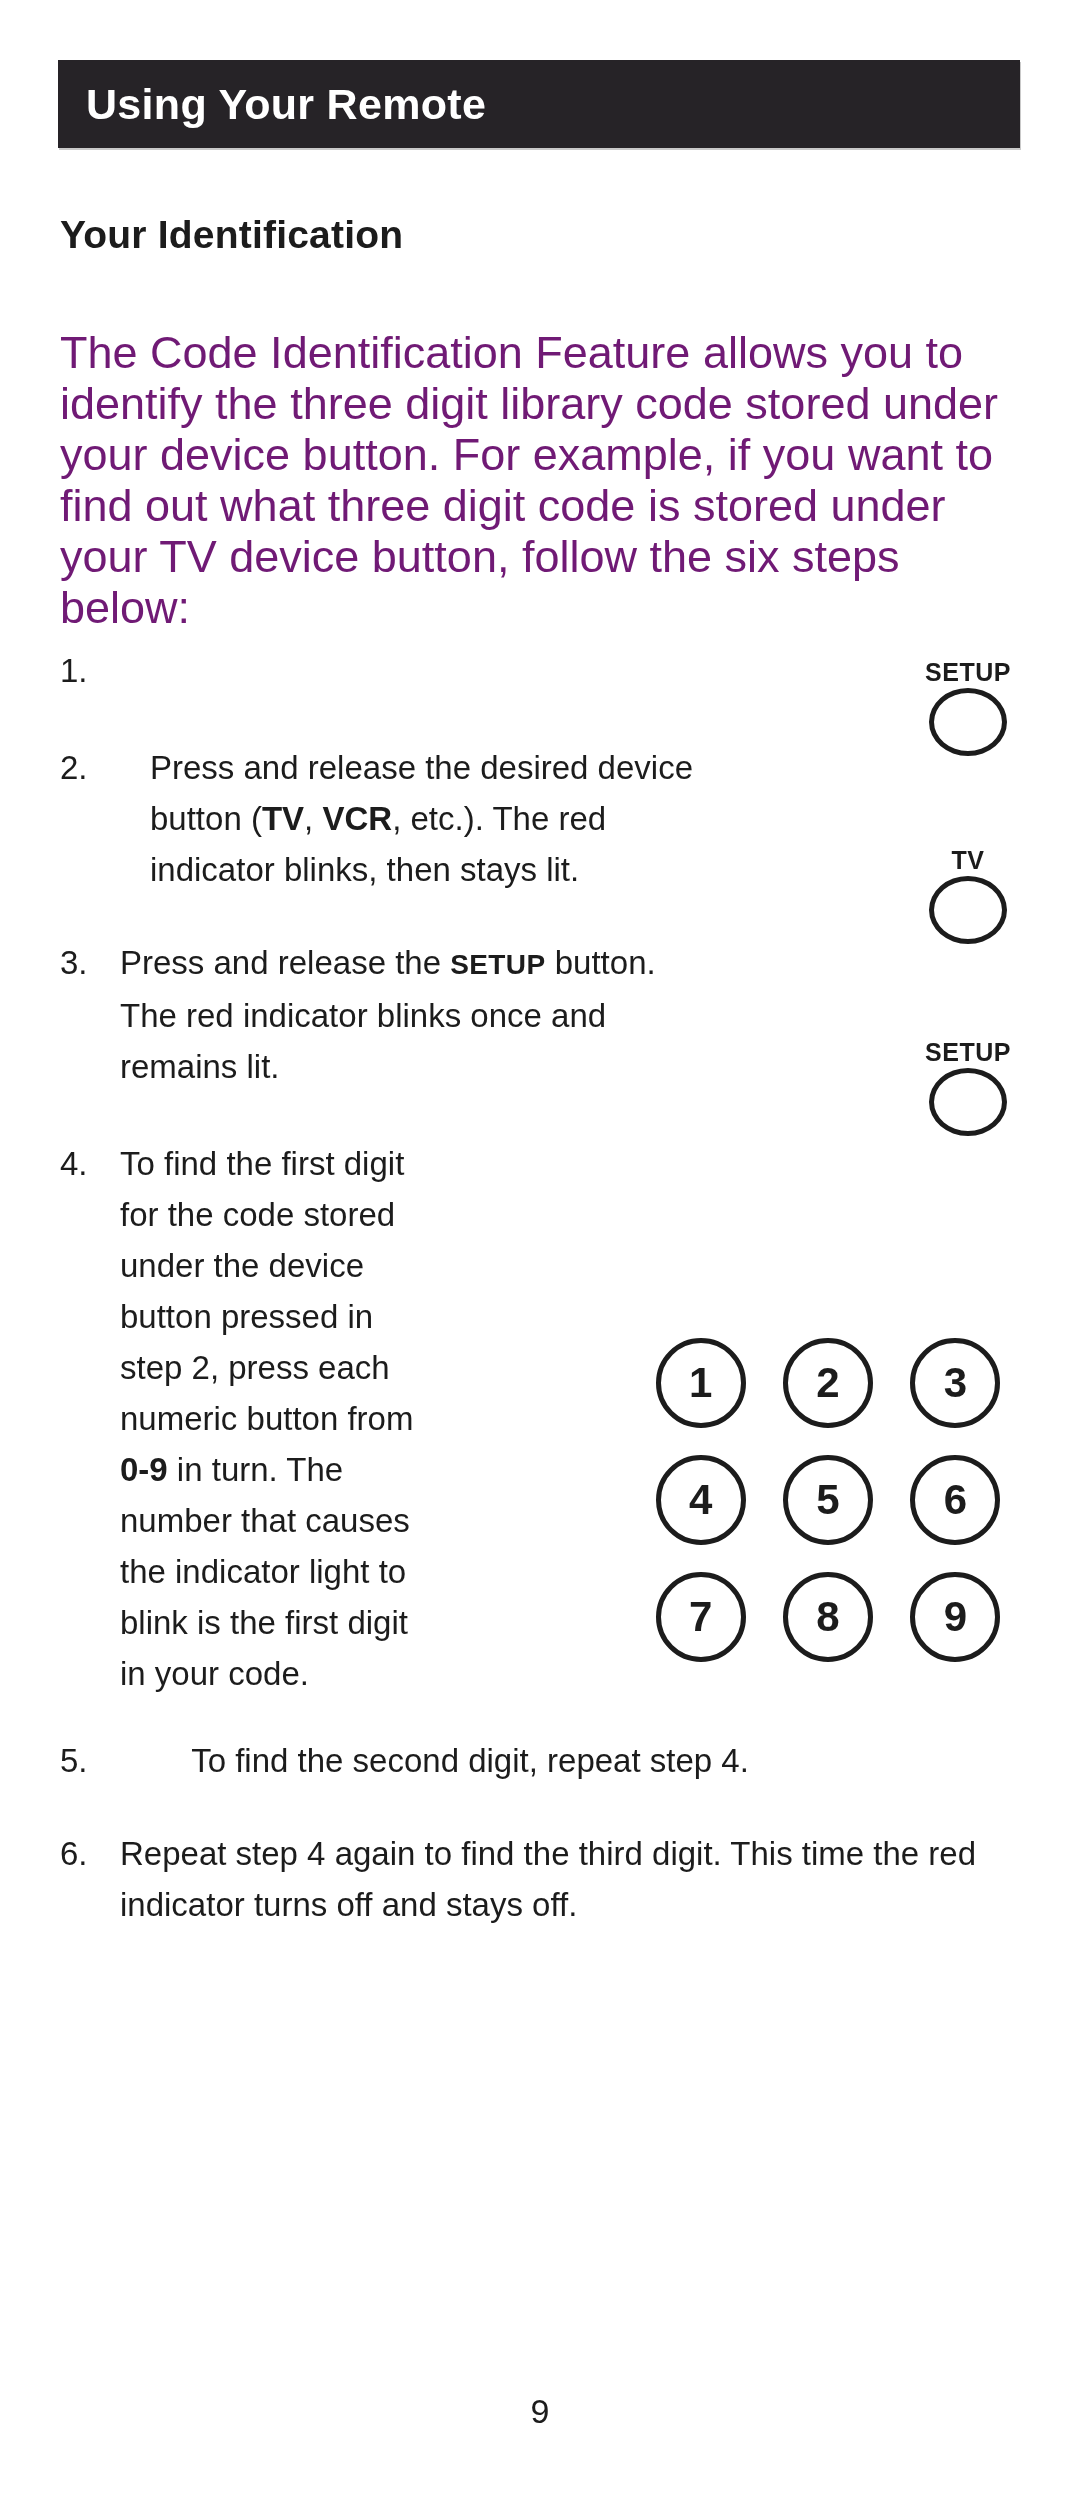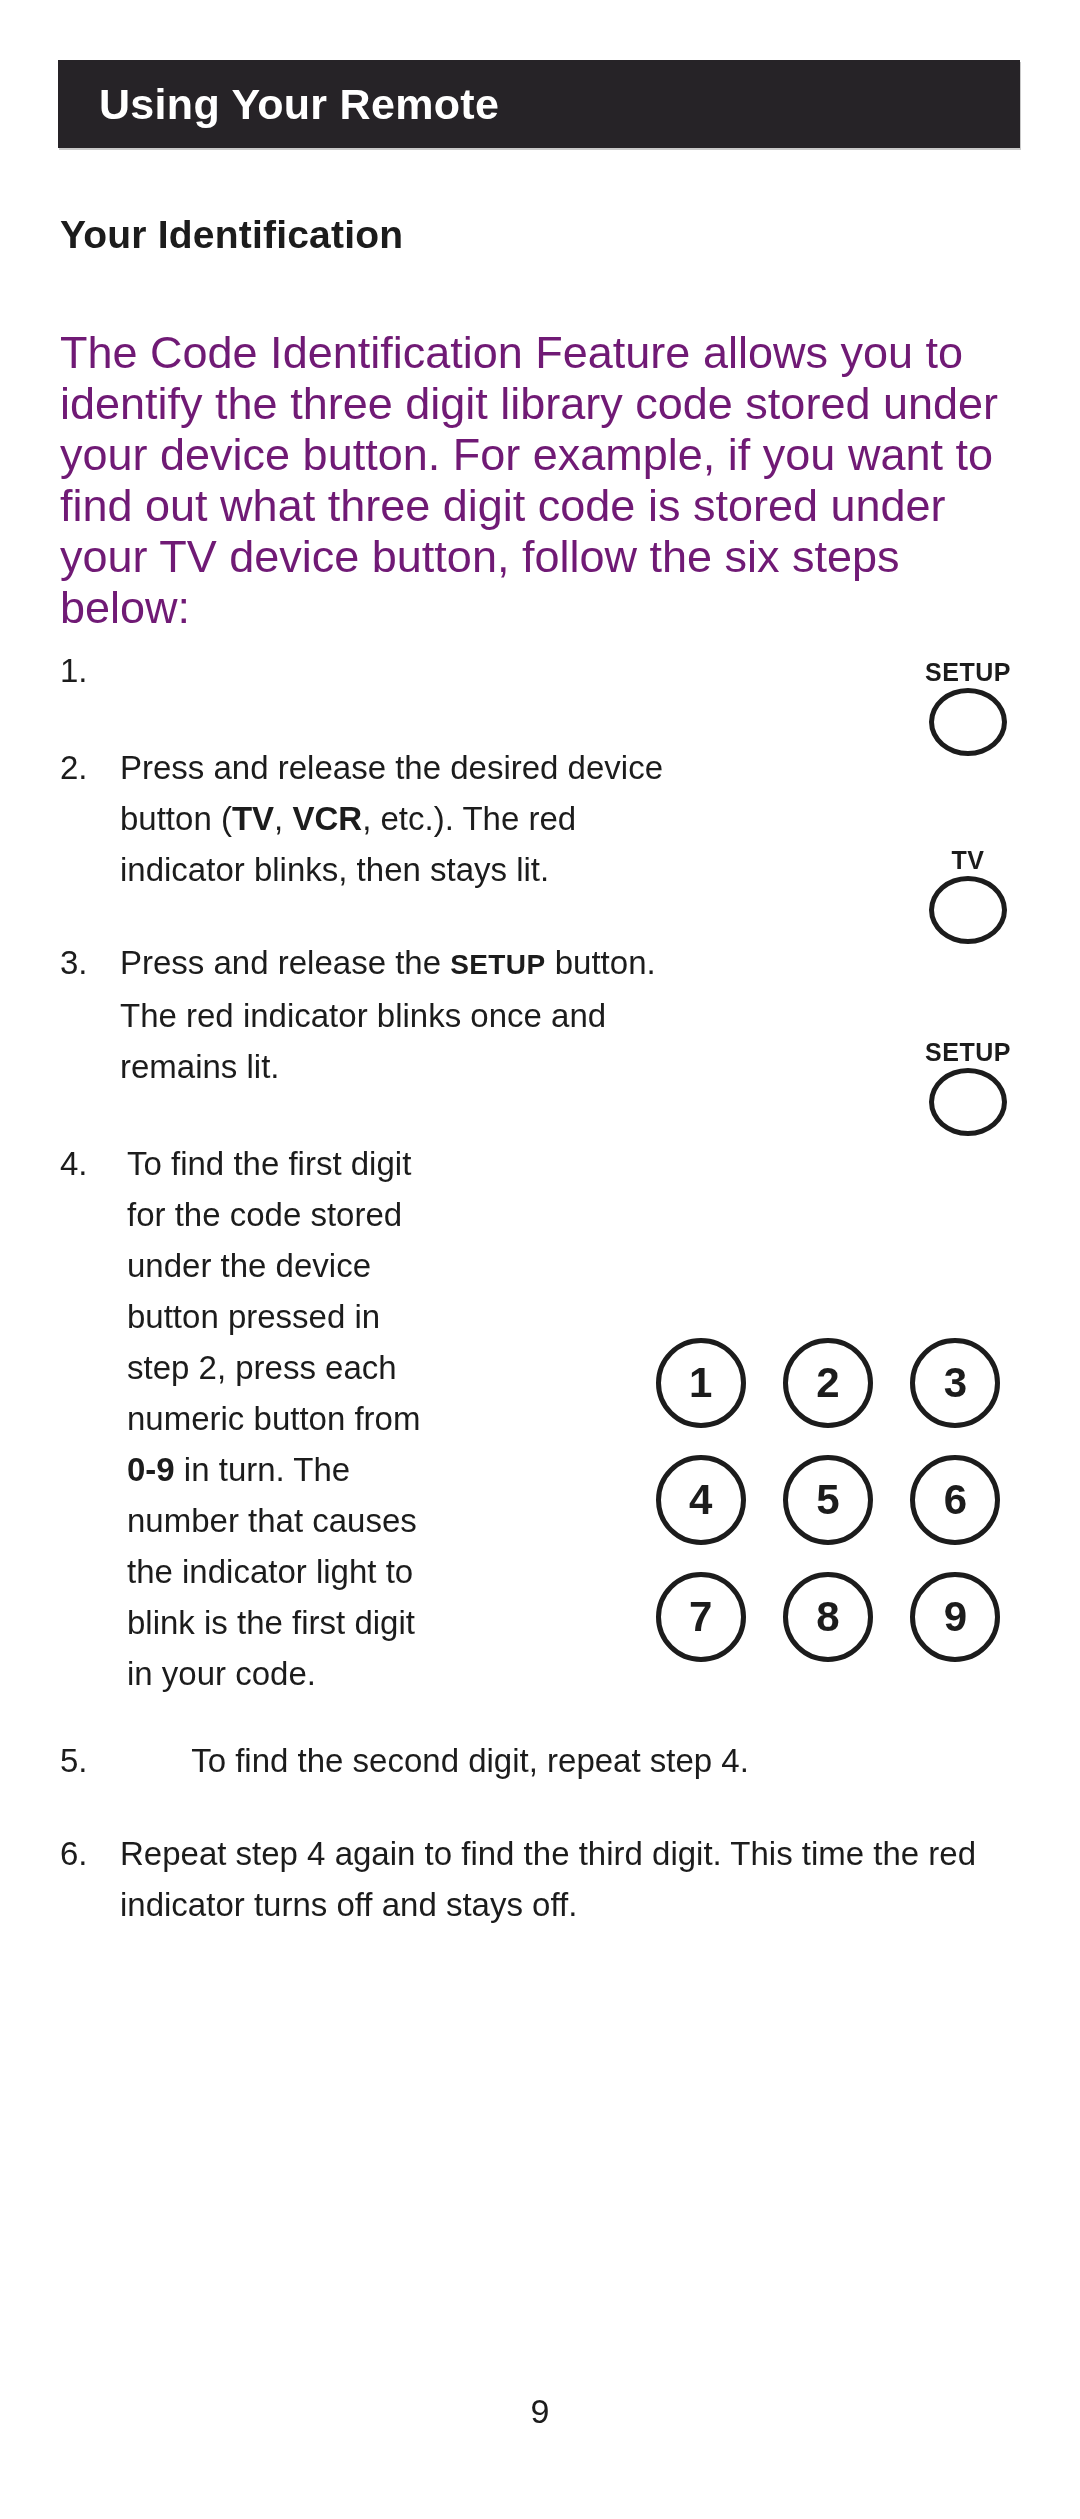--- a/index.html
+++ b/index.html
@@ -33,21 +33,21 @@
     background: #262327;
     display: flex;
     align-items: center;
     box-shadow: 1px 2px 0 #c9c9c9;
   }
   .header-title {
     color: #ffffff;
     font-size: 43px;
     font-weight: bold;
     letter-spacing: 0.3px;
-    padding-left: 41px;
+    padding-left: 28px;
     line-height: 1;
   }
 
   
   .section-heading {
     position: absolute;
     left: 60px;
     top: 212px;
     font-size: 39px;
     font-weight: bold;
@@ -94,25 +94,25 @@
   .step-text b { font-weight: bold; }
   .sc {
     font-weight: bold;
     font-size: 28px;
     letter-spacing: 0.4px;
   }
 
   .step-1 { margin-bottom: 46px; }
   .step-1 .step-text { width: 600px; }
   .step-2 { margin-bottom: 42px; }
-  .step-2 .step-text { width: 560px; }
+  .step-2 .step-text { width: 560px; margin-left: 30px; }
   .step-3 { margin-bottom: 46px; }
   .step-3 .step-text { width: 600px; }
   .step-4 { margin-bottom: 36px; }
-  .step-4 .step-text { width: 300px; margin-left: 7px; }
+  .step-4 .step-text { width: 300px; }
   .step-5 { margin-bottom: 42px; }
   .step-5 .step-text { width: 700px; text-align: center; }
   .step-6 .step-text { width: 880px; }
 
   
   .remote-btn {
     position: absolute;
     width: 120px;
     display: flex;
     flex-direction: column;

